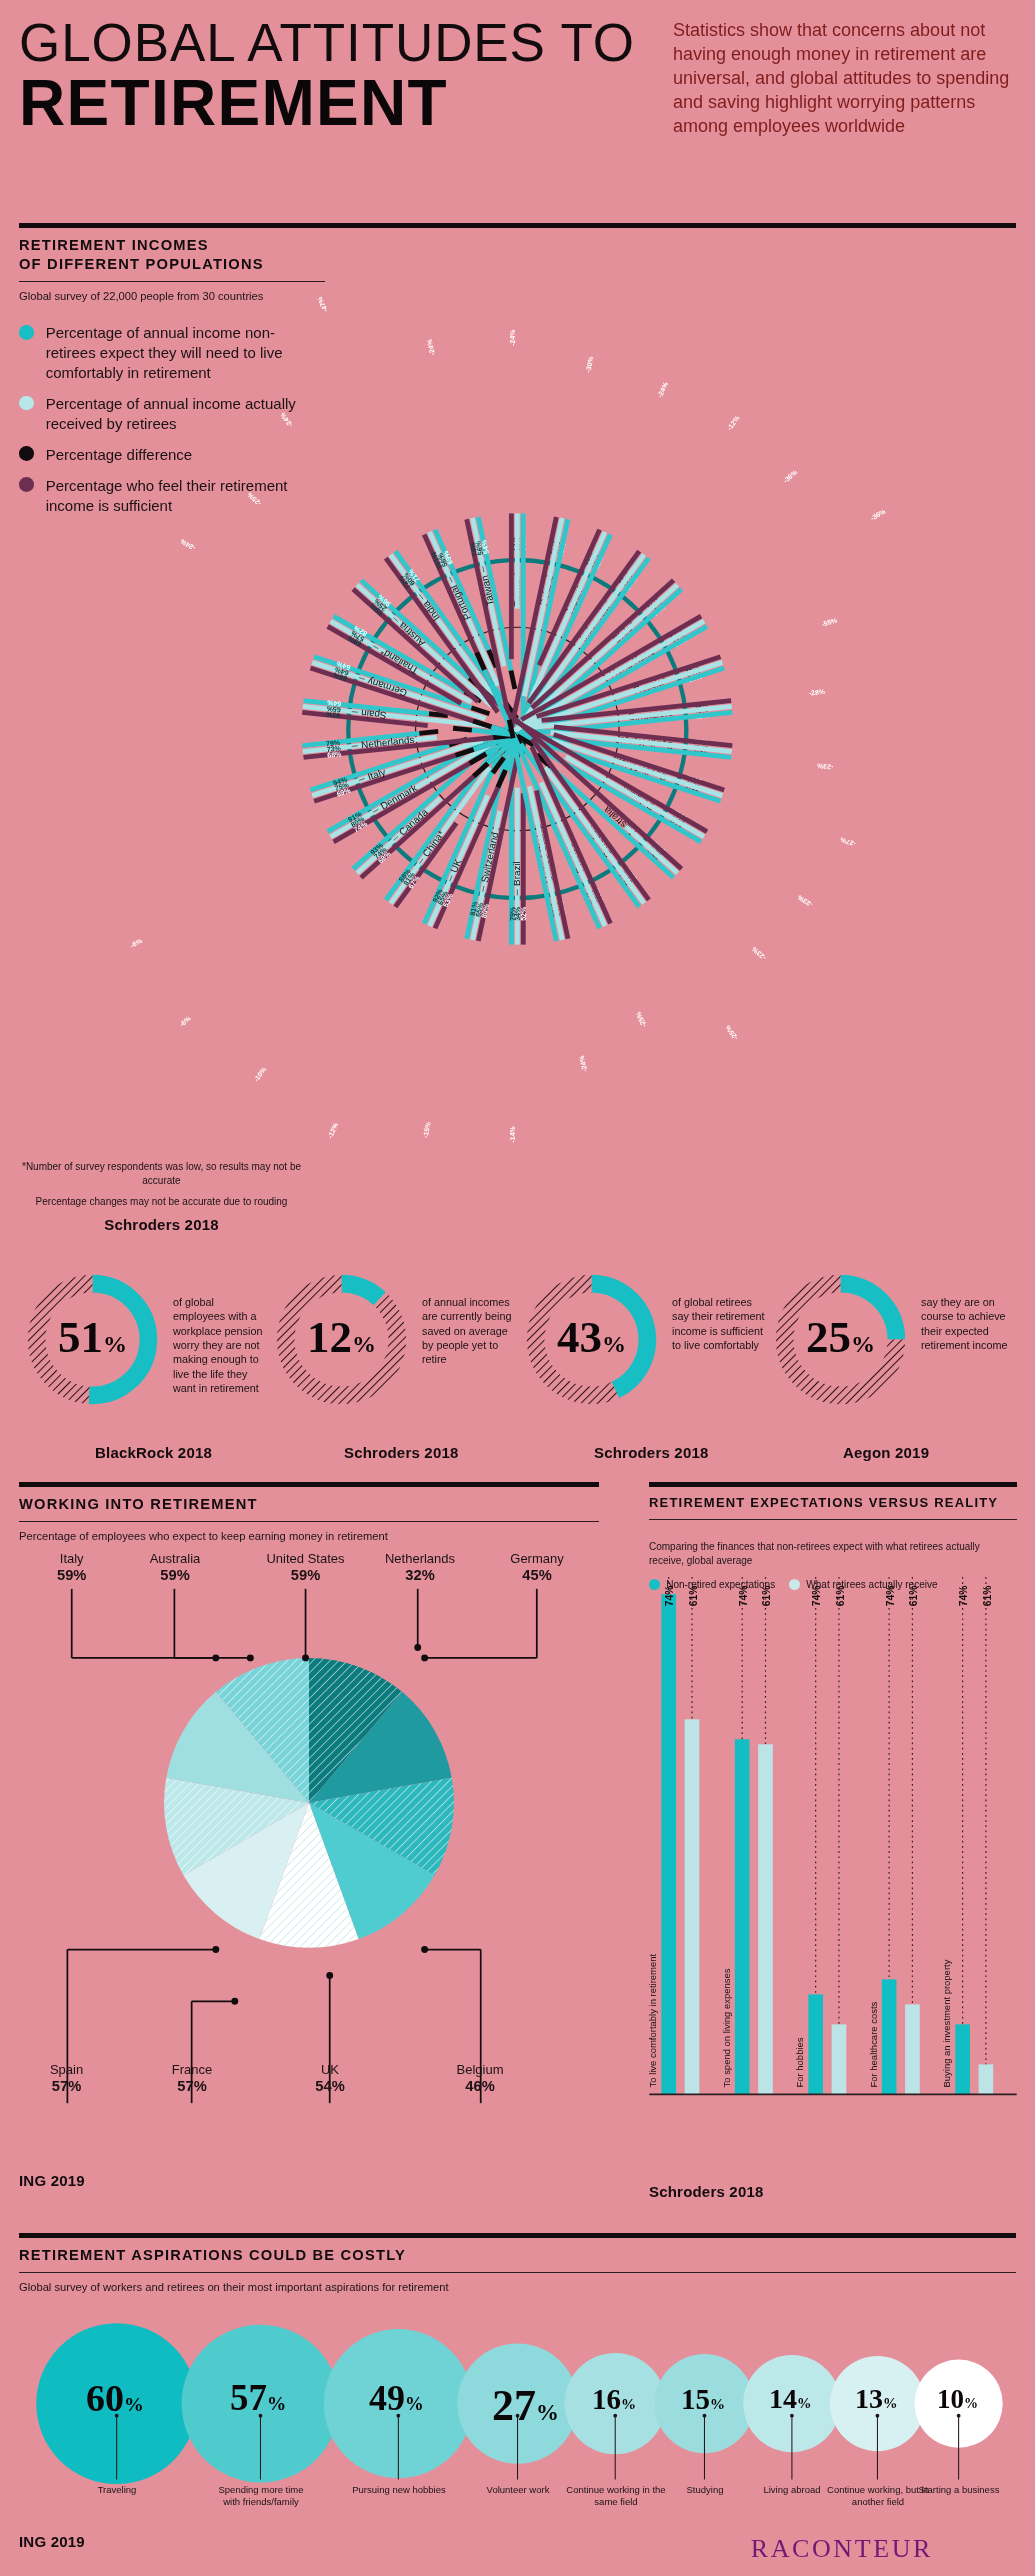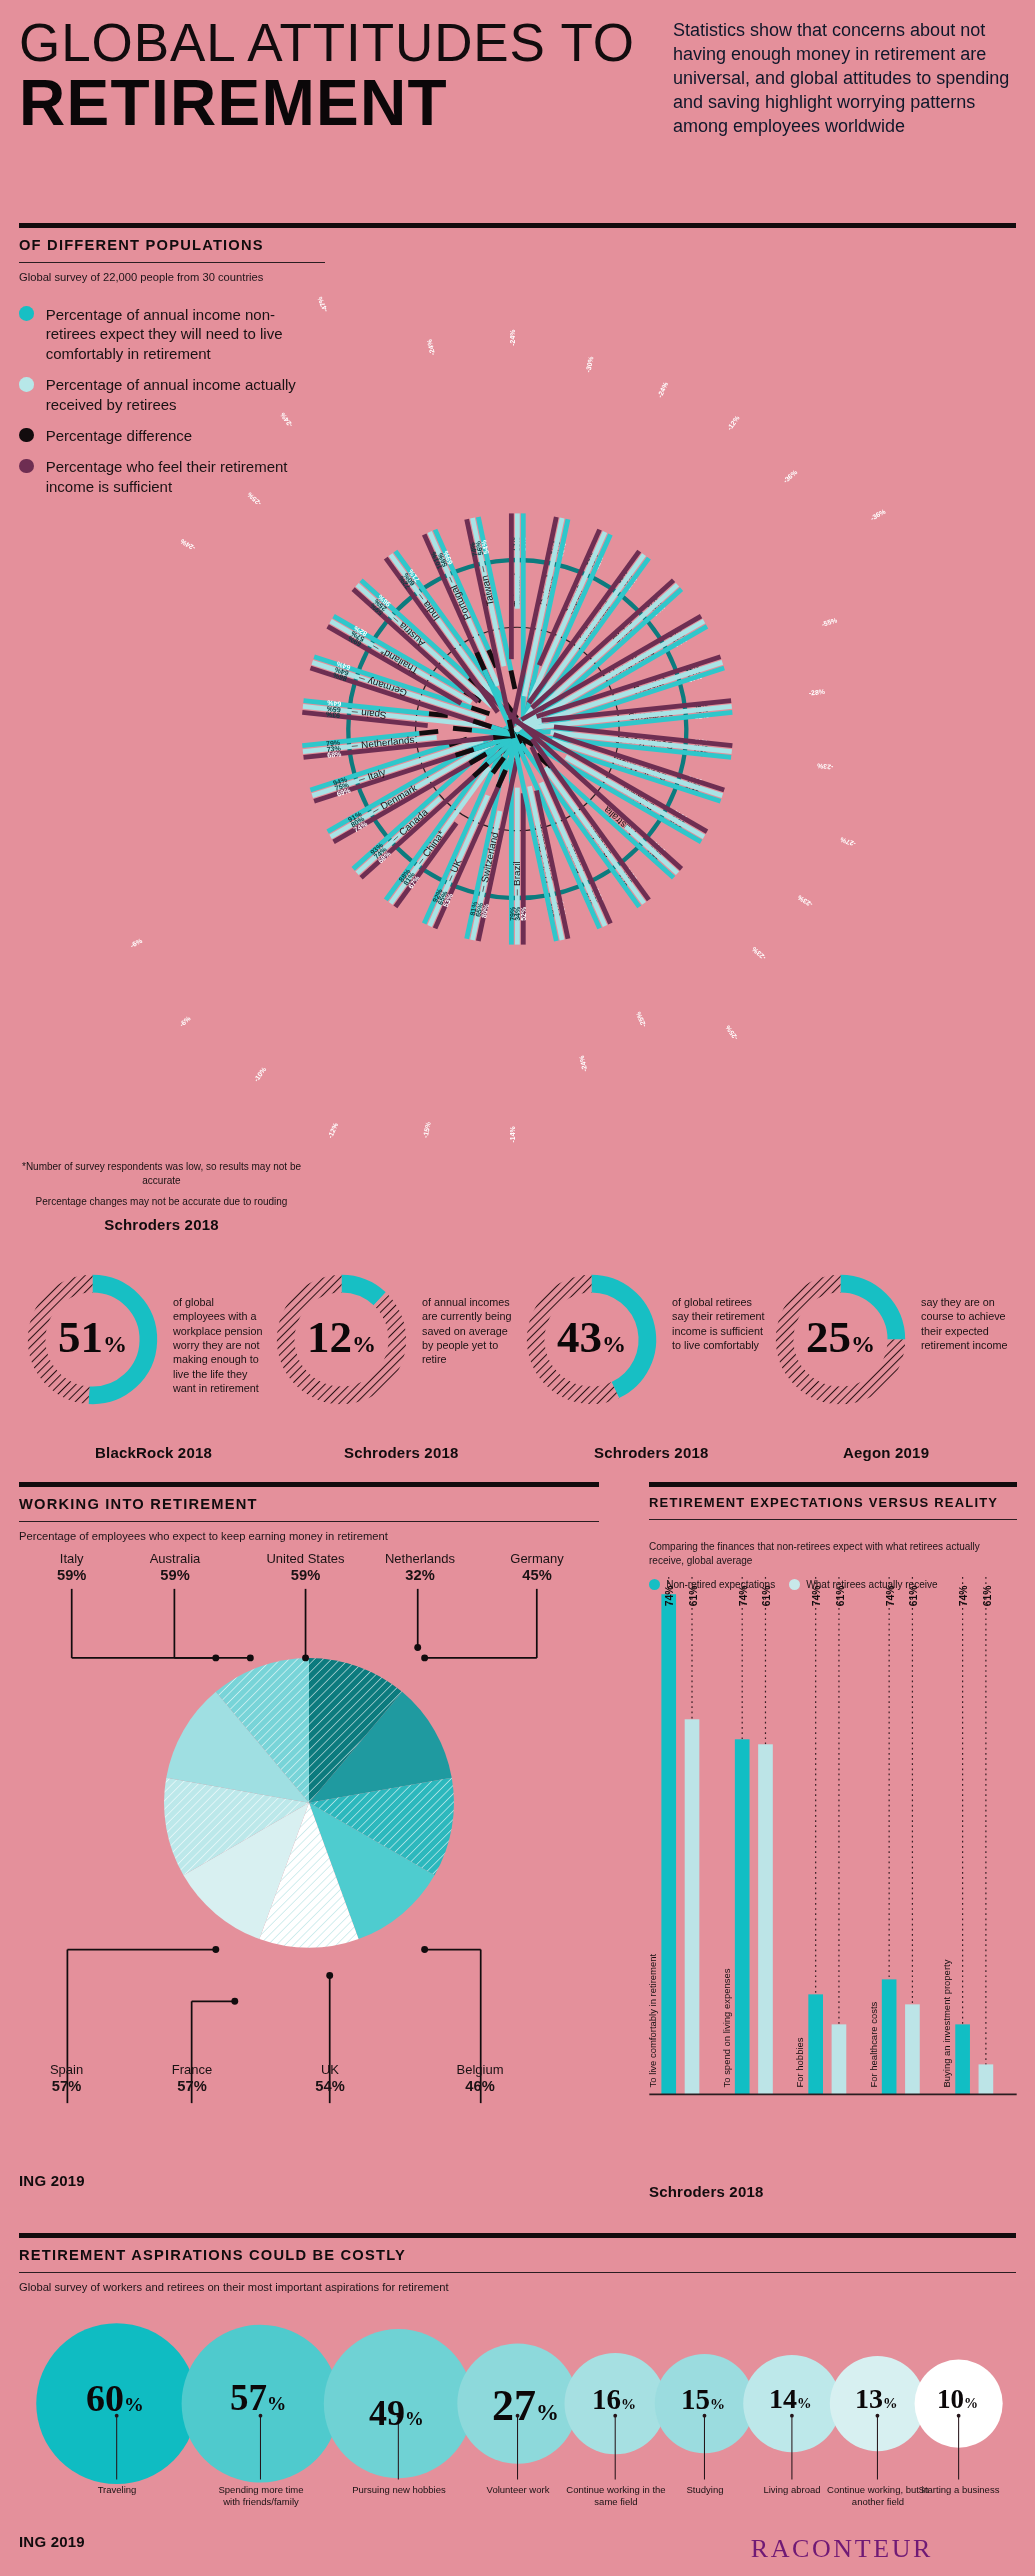--- a/index.html
+++ b/index.html
@@ -18,21 +18,21 @@
   .title-line1{
     font-size:53px; letter-spacing:0.9px; font-weight:300;
     line-height:1.02; color:#120c0e; font-family:"Liberation Sans", sans-serif;
   }
   .title-line2{
     font-size:64px; font-weight:bold; letter-spacing:1.3px;
     line-height:1.0; color:#0b0709; margin-top:1.7px;
   }
   .header-blurb{
     position:absolute; left:673px; top:19px; width:345px;
-    font-size:18px; line-height:1.33; color:#0f172a;
+    font-size:18px; line-height:1.33; color:#7f1d1d;
   }
 
   
   .rule-thick{height:5.2px;background:#120c0e;}
   .rule-thin{height:1.7px;background:#2a1d21;}
   .sec-title{
     font-size:14.7px; font-weight:bold; letter-spacing:1.2px;
     line-height:1.28; margin:7.8px 0 7px 0; color:#120c0e;
   }
   .sec-sub{font-size:11.2px;line-height:1.35;color:#1d1418;}
@@ -99,20 +99,21 @@
 
   <div class="header">
     <div class="title-line1">GLOBAL ATTITUDES TO</div>
     <div class="title-line2">RETIREMENT</div>
   </div>
   <div class="header-blurb">Statistics show that concerns about not having enough money in retirement are universal, and global attitudes to spending and saving highlight worrying patterns among employees worldwide</div>
 
   <div id="sec-radial">
     <div class="rule-thick" style="width:997px;"></div>
     <div class="sec-title">
+      <div>RETIREMENT INCOMES</div>
       <div>OF DIFFERENT POPULATIONS</div>
     </div>
     <div class="rule-thin"></div>
     <div class="sec-sub" style="margin-top:7px;">Global survey of 22,000 people from 30 countries</div>
 
     <div class="legend1">
       <div class="row">
         <span class="dot" style="background:#17bfc4"></span>
         <span class="txt">Percentage of annual income non-retirees expect they will need to live comfortably in retirement</span>
       </div>
@@ -750,21 +751,21 @@
           <line x1="995.34736120123" y1="164" x2="995.34736120123" y2="238" stroke="#241419" stroke-width="1.2"></line>
           <circle cx="995.34736120123" cy="164" r="2.2" fill="#241419"></circle>
           <line x1="1089.4737516275086" y1="164" x2="1089.4737516275086" y2="238" stroke="#241419" stroke-width="1.2"></line>
           <circle cx="1089.4737516275086" cy="164" r="2.2" fill="#241419"></circle>
         </svg>
       <div id="bub-overlay">
           <div class="bub-val" style="font-size: 38px; left: 67px; top: 102px;"><span>60</span><span class="pc">%</span></div>
           <div class="bub-lbl" style="left: 46px; top: 210px; width: 104px;">Traveling</div>
           <div class="bub-val" style="font-size: 37px; left: 211px; top: 102px;"><span>57</span><span class="pc">%</span></div>
           <div class="bub-lbl" style="left: 190px; top: 210px; width: 104px;">Spending more time with friends/family</div>
-          <div class="bub-val" style="font-size: 36px; left: 350px; top: 118px;"><span>49</span><span class="pc">%</span></div>
+          <div class="bub-val" style="font-size: 36px; left: 350px; top: 103px;"><span>49</span><span class="pc">%</span></div>
           <div class="bub-lbl" style="left: 328px; top: 210px; width: 104px;">Pursuing new hobbies</div>
           <div class="bub-val" style="font-size: 44px; left: 473px; top: 106px;"><span>27</span><span class="pc">%</span></div>
           <div class="bub-lbl" style="left: 447px; top: 210px; width: 104px;">Volunteer work</div>
           <div class="bub-val" style="font-size: 29px; left: 573px; top: 109px;"><span>16</span><span class="pc">%</span></div>
           <div class="bub-lbl" style="left: 545px; top: 210px; width: 104px;">Continue working in the same field</div>
           <div class="bub-val" style="font-size: 29px; left: 662px; top: 109px;"><span>15</span><span class="pc">%</span></div>
           <div class="bub-lbl" style="left: 634px; top: 210px; width: 104px;">Studying</div>
           <div class="bub-val" style="font-size: 28px; left: 750px; top: 109px;"><span>14</span><span class="pc">%</span></div>
           <div class="bub-lbl" style="left: 721px; top: 210px; width: 104px;">Living abroad</div>
           <div class="bub-val" style="font-size: 28px; left: 836px; top: 109px;"><span>13</span><span class="pc">%</span></div>

